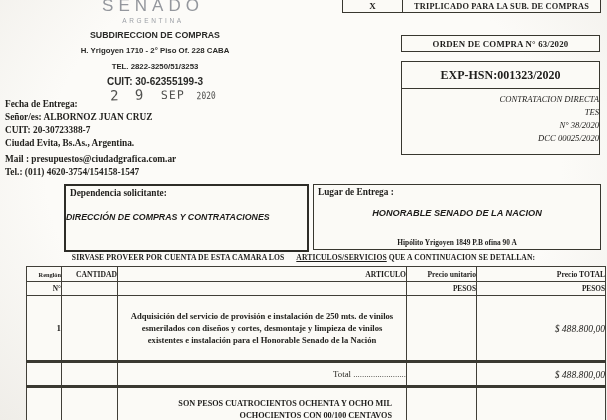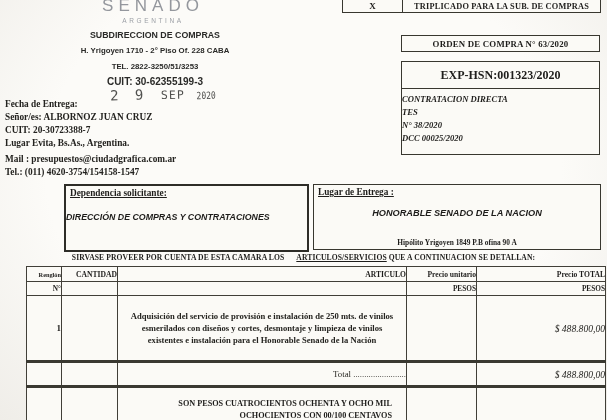--- a/index.html
+++ b/index.html
@@ -32,29 +32,29 @@
   .stamp .d{font-size:14px;letter-spacing:4px;}
   .stamp .m{font-size:11.5px;letter-spacing:1px;margin-left:4px;}
   .stamp .y{font-size:10px;display:inline-block;transform:scaleX(.8) translateY(1px);}
 
   
   .order-box{left:401px;top:35px;width:197px;height:15px;border:1.6px solid #38372f;background:#fbfaf6;
              display:flex;align-items:center;justify-content:center;font-weight:bold;font-size:8.8px;letter-spacing:.2px;}
   .exp-box{left:401px;top:61px;width:197px;height:92px;border:1.6px solid #38372f;background:#fbfaf6;}
   .exp-box .exp-num{height:26px;border-bottom:1.4px solid #38372f;display:flex;align-items:center;justify-content:center;
              font-weight:bold;font-size:12px;}
-  .exp-box .contract{padding-top:4px;text-align:left;font-weight:bold;font-style:italic;font-size:8.6px;line-height:13px;}
+  .exp-box .contract{padding-top:4px;text-align:right;font-weight:normal;font-style:italic;font-size:8.6px;line-height:13px;}
 
   
   .vendor{left:5px;top:98px;font-weight:bold;font-size:9.3px;line-height:13px;color:#23221f;}
   .vendor .gap{height:3px;}
 
   
   .dep-box{left:64px;top:184px;width:241px;height:64px;border:2px solid #2e2d28;background:#fbfaf6;}
-  .dep-box .lbl,.lug-box .lbl{font-weight:bold;font-size:9.3px;text-decoration:underline;padding:2px 0 0 4px;}
+  .dep-box .lbl,.lug-box .lbl{font-weight:bold;font-size:9.3px;padding:2px 0 0 4px;}
   .dep-box .val{margin-top:14px;text-align:left;font-family:"Liberation Sans",sans-serif;
                 font-weight:bold;font-style:italic;font-size:8.8px;}
   .lug-box{left:313px;top:184px;width:286px;height:64px;border:1.6px solid #38372f;background:#fbfaf6;}
   .lug-box .val{margin-top:11px;text-align:center;font-family:"Liberation Sans",sans-serif;
                 font-weight:bold;font-style:italic;font-size:9.2px;}
   .lug-box .adr{position:absolute;bottom:2px;left:0;right:0;text-align:center;font-weight:bold;font-size:7.4px;}
 
   
   .instruction{left:0;top:253px;width:607px;text-align:center;font-weight:bold;font-size:7.6px;letter-spacing:.1px;}
   .instruction .u{text-decoration:underline;margin-left:10px;}
@@ -114,21 +114,21 @@
       <div>TES</div>
       <div>N° 38/2020</div>
       <div>DCC 00025/2020</div>
     </div>
   </div>
 
   <div class="abs vendor">
     <div>Fecha de Entrega:</div>
     <div>Señor/es: ALBORNOZ JUAN CRUZ</div>
     <div>CUIT: 20-30723388-7</div>
-    <div>Lugar Evita, Bs.As., Argentina.</div>
+    <div>Ciudad Evita, Bs.As., Argentina.</div>
     <div class="gap"></div>
     <div>Mail : presupuestos@ciudadgrafica.com.ar</div>
     <div>Tel.: (011) 4620-3754/154158-1547</div>
   </div>
 
   <div class="abs dep-box">
     <div class="lbl">Dependencia solicitante:</div>
     <div class="val">DIRECCIÓN DE COMPRAS Y CONTRATACIONES</div>
   </div>
 

